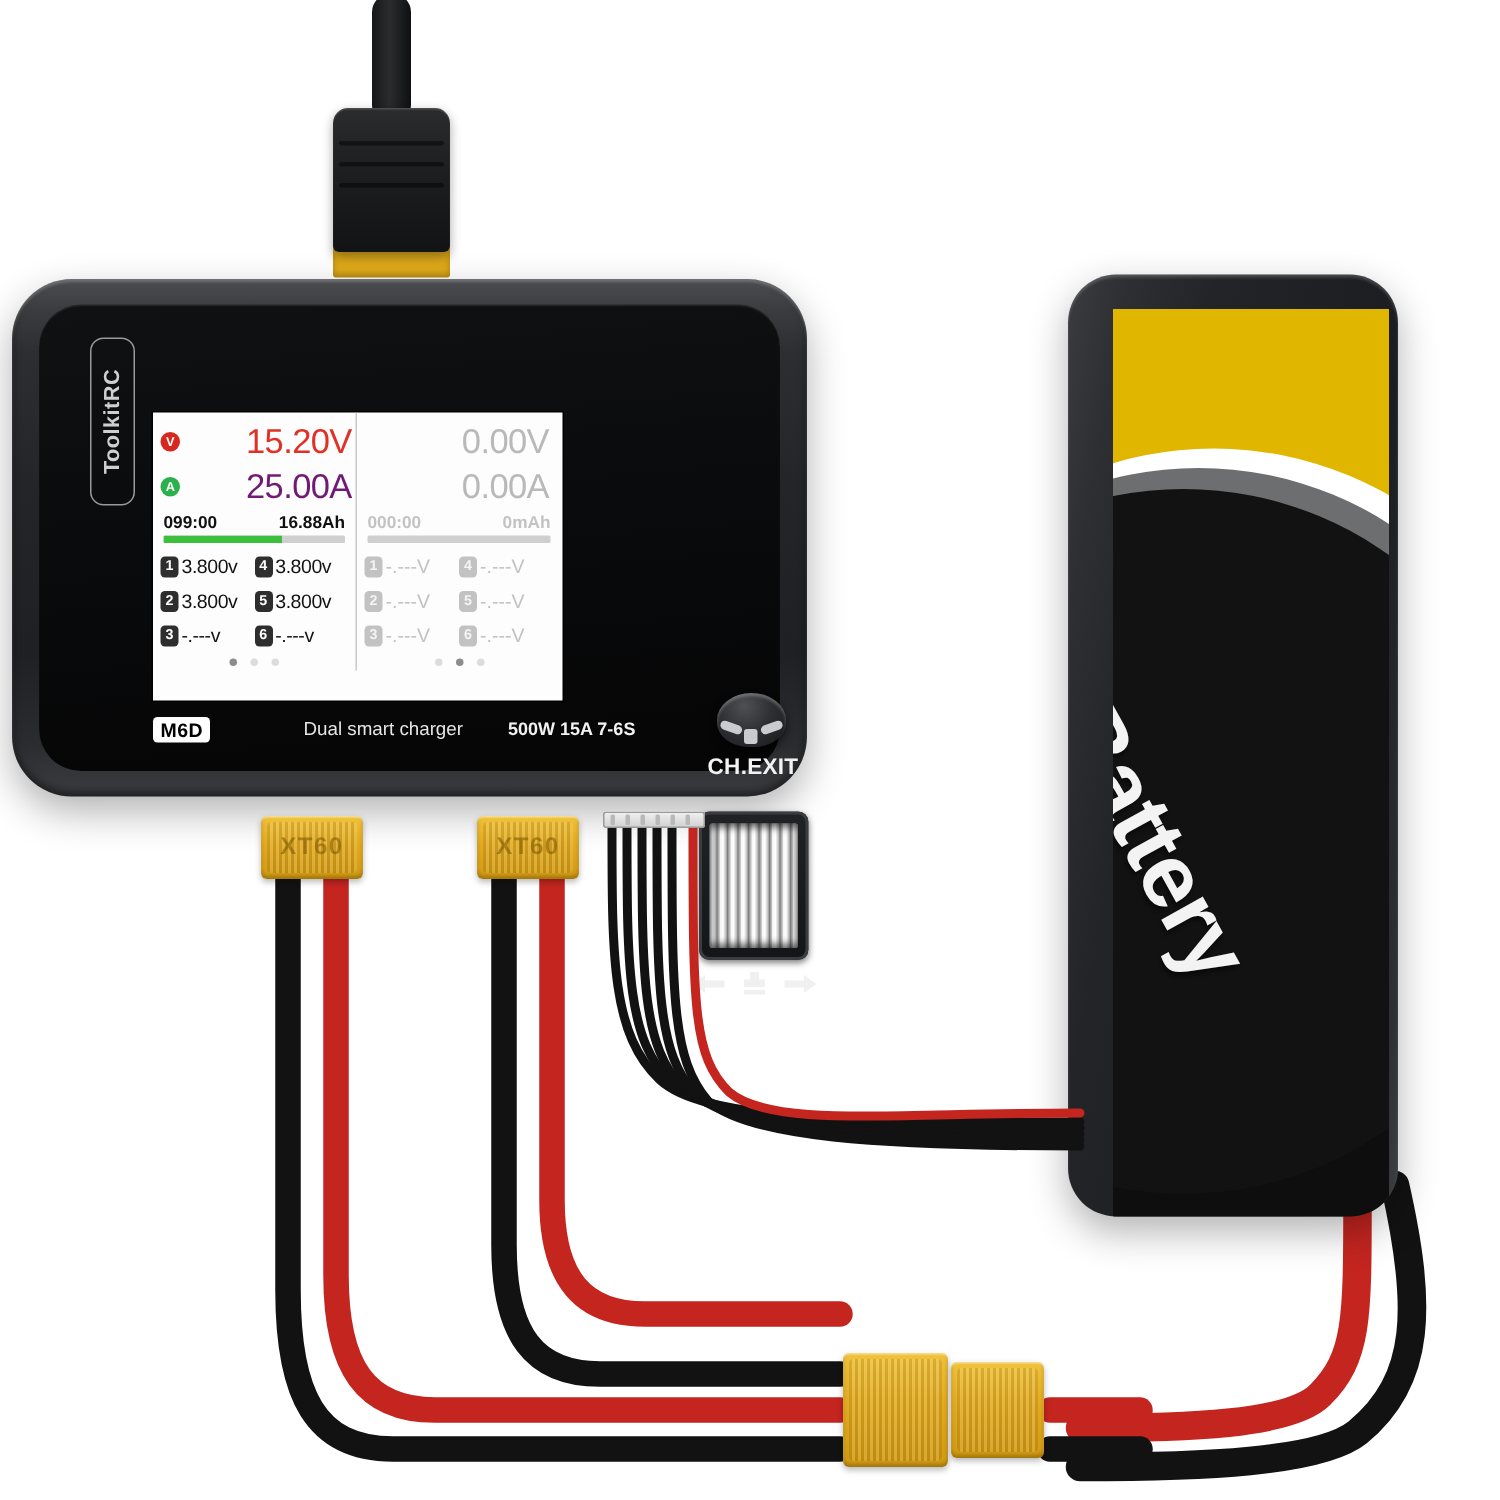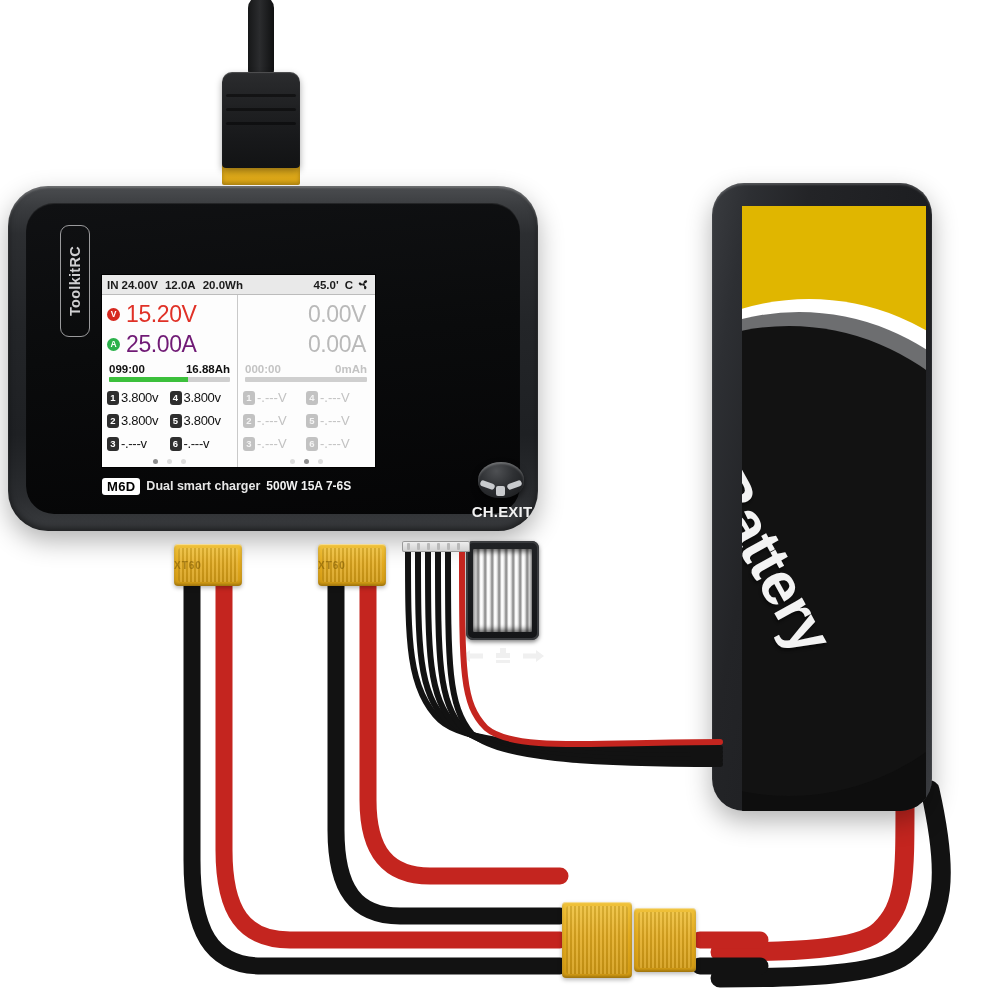--- a/index.html
+++ b/index.html
@@ -55,21 +55,21 @@
   #panels{display:flex;height:172px;}
   .panel{width:136px;box-sizing:border-box;padding:4px 5px 0 5px;position:relative;}
   .panel.left{border-right:1px solid #c9c9c9;}
   .panel.right{opacity:1;}
 
   .bigrow{display:flex;align-items:center;height:30px;}
   .dot-badge{width:13px;height:13px;border-radius:50%;color:#fff;font-size:8.5px;
     font-weight:700;display:flex;align-items:center;justify-content:center;margin-right:6px;flex:0 0 auto;}
   .badge-v{background:#d6281f;}
   .badge-a{background:#2bb14b;}
-  .big{font-size:23px;font-weight:400;letter-spacing:-.4px;line-height:1;}
+  .big{font-size:23px;font-weight:400;letter-spacing:-.4px;line-height:1;margin-left:38px;}
   .big.v{color:#e03127;}
   .big.a{color:#701a75;}
   .big.off{color:#b9b9b9;}
   .rrow{display:flex;align-items:center;height:30px;justify-content:flex-end;padding-right:3px;}
 
   .metrics{display:flex;justify-content:space-between;font-size:11.5px;font-weight:700;color:#111;
            margin-top:4px;padding:0 2px;align-items:center;}
   .metrics.off{color:#c3c3c3;}
   .bar{height:5px;background:#cfcfcf;margin:2px 2px 4px 2px;border-radius:1px;overflow:hidden;}
   .bar .fill{height:100%;background:#3cc03c;}
@@ -84,27 +84,27 @@
   .cell .val{letter-spacing:-.3px;}
   .cell.off .val{letter-spacing:0;}
 
   .pager{position:absolute;bottom:3px;left:0;width:100%;display:flex;justify-content:center;gap:9px;}
   .pager i{width:5px;height:5px;border-radius:50%;background:#dcdcdc;display:block;}
   .pager i.on{background:#8c8c8c;}
 
   
   #modelstrip{
     position:absolute;left:76px;top:272px;width:285px;height:22px;
-    display:flex;align-items:center;gap:6px;color:#e9e9e9;font-size:12.5px;white-space:nowrap;
+    display:flex;align-items:center;gap:30px;color:#e9e9e9;font-size:12.5px;white-space:nowrap;
   }
   #model-badge{
     background:#ffffff;color:#000;font-weight:700;font-size:13px;border-radius:3px;
     padding:1px 5px;letter-spacing:.3px;
   }
-  #model-desc{font-weight:700;color:#e6e6e6;}
+  #model-desc{font-weight:400;color:#e6e6e6;margin-left:32px;}
   #model-spec{font-weight:700;color:#f2f2f2;font-size:12px;}
 
   
   #knob{
     position:absolute;left:452px;top:259px;width:46px;height:36px;border-radius:50% 50% 46% 46%;
     background:radial-gradient(ellipse at 40% 25%,#4e5053 0%,#2e3033 45%,#17181a 100%);
     box-shadow:inset 0 2px 2px rgba(255,255,255,.25), 0 3px 6px rgba(0,0,0,.55);z-index:5;
   }
   #knob .sk{position:absolute;background:#c9cbce;border-radius:3px;}
   #knob .sk1{left:2px;top:20px;width:15px;height:6px;transform:rotate(20deg);}
@@ -161,21 +161,21 @@
     position:absolute;border-radius:4px;z-index:7;
     background:linear-gradient(180deg,#f0c23a 0%,#e3ab20 45%,#d29a12 100%);
     box-shadow:inset 0 1px 1px rgba(255,255,255,.5), inset 0 -2px 3px rgba(0,0,0,.25), 0 2px 4px rgba(0,0,0,.28);
   }
   .xt60 .ribs{
     position:absolute;left:4px;right:4px;top:4px;bottom:4px;border-radius:3px;
     background:repeating-linear-gradient(90deg,rgba(0,0,0,.10) 0 2px,rgba(255,255,255,.12) 2px 4px);
   }
   .xt60 .brandtxt{
     position:absolute;left:0;right:0;top:50%;transform:translateY(-50%);
-    text-align:left;font-size:10px;color:rgba(120,85,0,.55);font-weight:700;letter-spacing:1px;
+    text-align:center;font-size:16px;color:rgba(120,85,0,.55);font-weight:700;letter-spacing:1px;
   }
 
   
   #top-plug{
     position:absolute;left:222px;top:72px;width:78px;height:96px;z-index:7;
     border-radius:10px 10px 4px 4px;
     background:linear-gradient(180deg,#2b2c2e 0%,#202123 35%,#18191b 68%,#121314 100%);
     box-shadow:0 3px 7px rgba(0,0,0,.35), inset 0 1px 1px rgba(255,255,255,.18);
   }
   #top-plug .grip{position:absolute;left:4px;right:4px;height:3px;background:rgba(0,0,0,.45);border-radius:2px;}
@@ -218,37 +218,20 @@
 
   <div id="charger">
     <div id="charger-face">
 
       <div id="brand">
         <span>ToolkitRC</span>
       </div>
 
       <div id="lcd">
 
-        <div id="statusbar">
-          <span class="sp">IN</span>
-          <span class="sp" style="margin-left:3px">24.00V</span>
-          <span class="sp" style="margin-left:7px">12.0A</span>
-          <span class="sp" style="margin-left:7px">20.0Wh</span>
-          <span class="sb-gap"></span>
-          <span class="sp">45.0'</span>
-          <span class="sp" style="margin-left:6px">C</span>
-          <span class="fan">
-            <svg width="13" height="13" viewBox="0 0 24 24" aria-hidden="true">
-              <circle cx="12" cy="12" r="2.4" fill="#1b1b1b"></circle>
-              <path d="M12 10.2c0-3.2 1.2-6.2 4.6-6.2 2.2 0 3 2.6 1 4.2-1.6 1.3-3.6 1.6-5.6 2z" fill="#1b1b1b"></path>
-              <path d="M13.4 13c2.9 1.3 5.2 3.6 3.6 6.6-1 2-3.6 1.4-4-1.2-.3-2 .2-3.8.4-5.4z" fill="#1b1b1b"></path>
-              <path d="M10.6 12.6c-2.9 1.4-6 1.8-7.2-1.4-.8-2.1 1.3-3.7 3.4-2.4 1.7 1 2.8 2.6 3.8 3.8z" fill="#1b1b1b"></path>
-            </svg>
-          </span>
-        </div>
 
         <div id="panels">
 
           <div class="panel left">
             <div class="bigrow">
               <span class="dot-badge badge-v">V</span>
               <span class="big v">15.20V</span>
             </div>
             <div class="bigrow">
               <span class="dot-badge badge-a">A</span>

